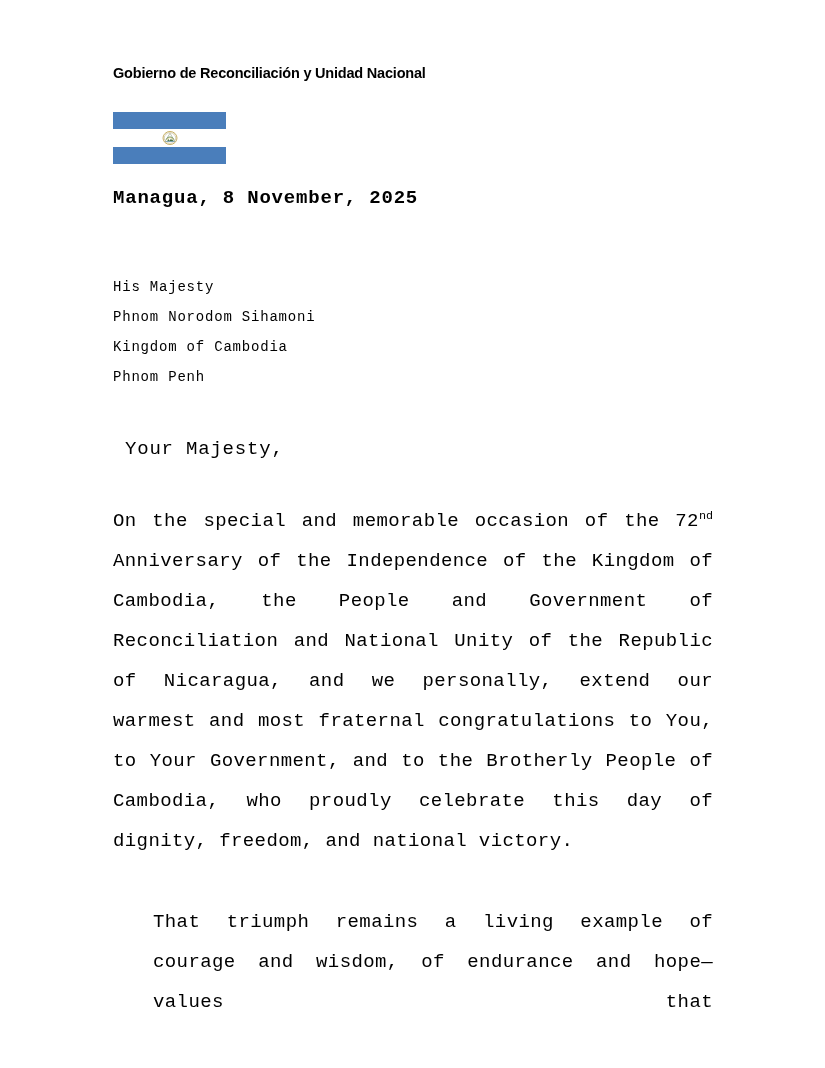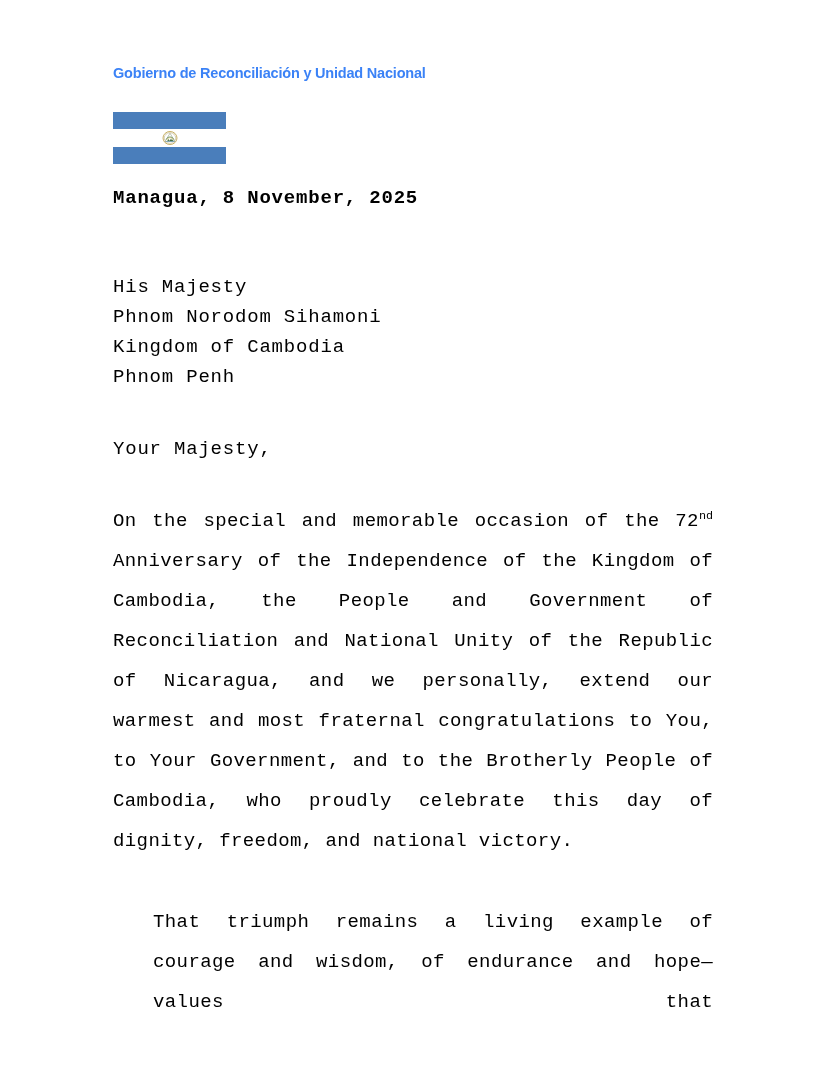--- a/index.html
+++ b/index.html
@@ -31,21 +31,21 @@
     left: 113px;
     top: 64px;
     width: 620px;
   }
   .letterhead-line {
     font-family: "Liberation Sans", "DejaVu Sans", sans-serif;
     font-weight: bold;
     font-size: 14.5px;
     line-height: 19px;
     letter-spacing: -0.2px;
-    color: #3b82f6;
+    color: #000000;
     white-space: nowrap;
   }
 
   
   .flag {
     position: absolute;
     left: 113px;
     top: 112px;
     width: 113px;
     height: 52px;
@@ -85,32 +85,33 @@
     line-height: 30px;
     letter-spacing: 0.8px;
     white-space: nowrap;
     font-weight: bold;
   }
 
   .addressee {
     margin-top: 59px;
   }
   .addressee-line {
-    font-size: 19px;
+    font-size: 14px;
     line-height: 30px;
     letter-spacing: 0.8px;
     white-space: nowrap;
   }
 
   .salutation {
     margin-top: 42px;
     font-size: 19px;
     line-height: 30px;
     letter-spacing: 0.8px;
     white-space: nowrap;
+    margin-left: 12px;
   }
 
   .para {
     margin-top: 37px;
     font-size: 19px;
     line-height: 40px;
     letter-spacing: 0.4px;
     text-align: justify;
     text-justify: inter-word;
     hyphens: none;

